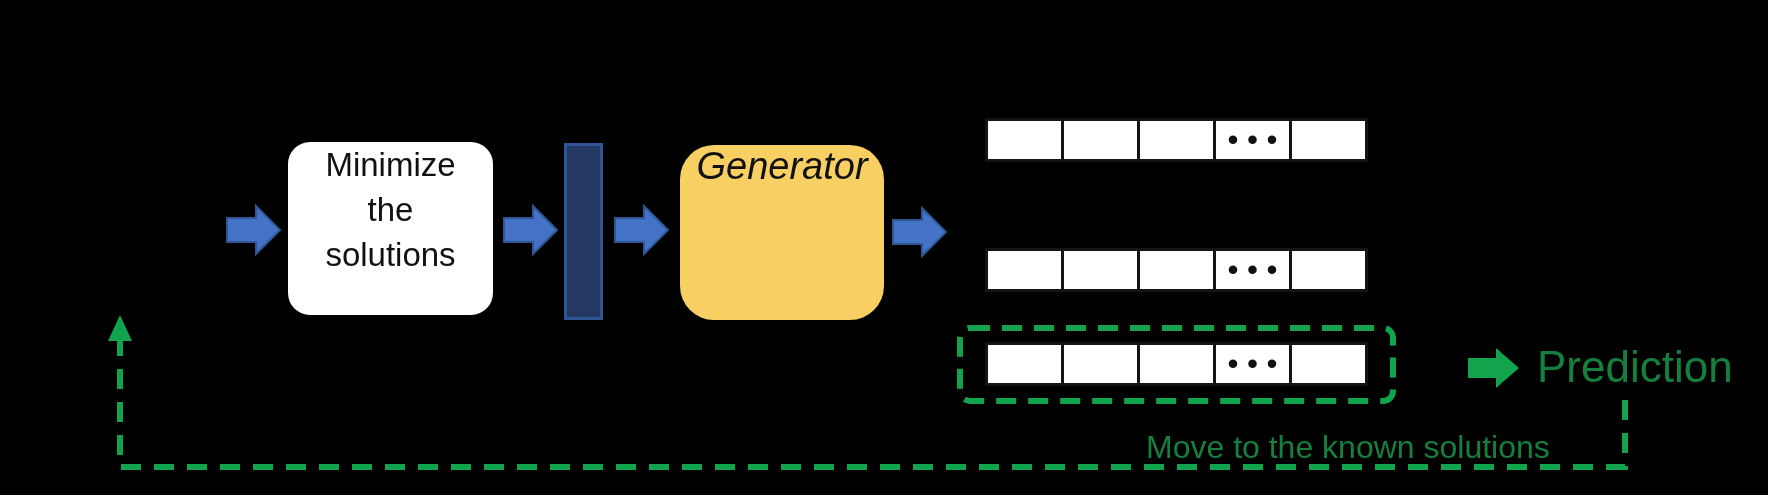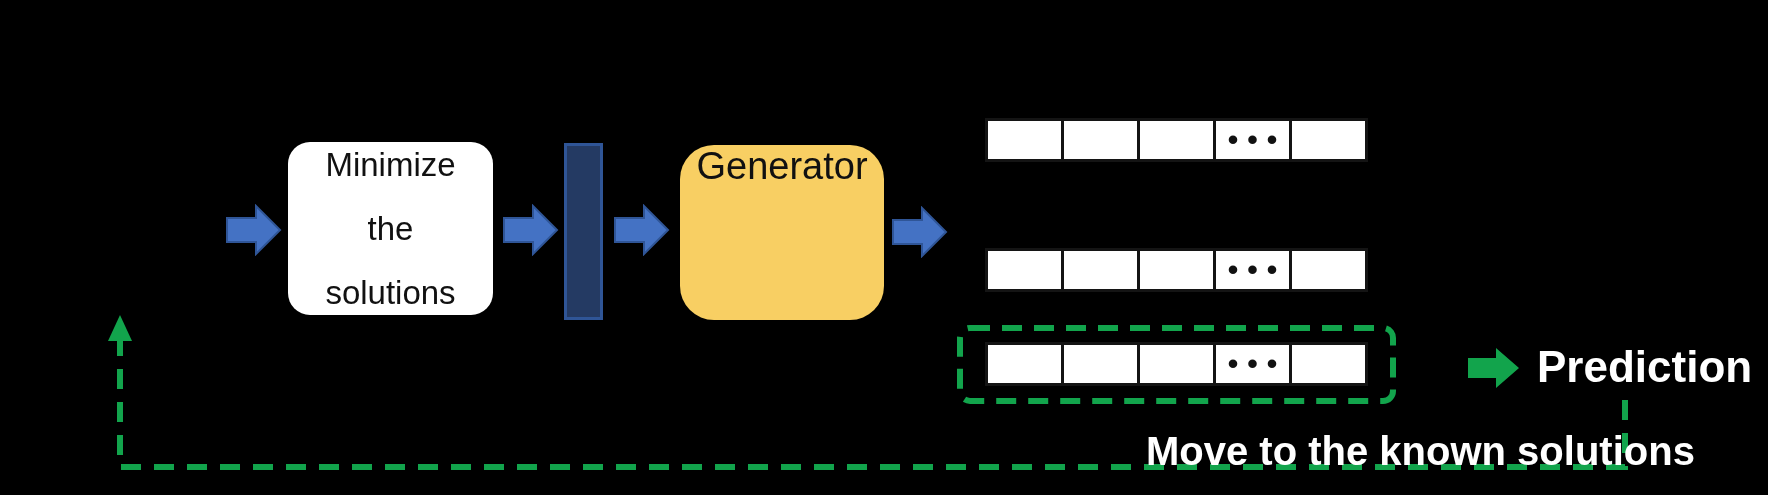--- a/index.html
+++ b/index.html
@@ -17,33 +17,34 @@
   .flow-arrow polygon { fill: #4472C4; stroke: #2F5597; stroke-width: 2; }
   .a1 { left: 226px; top: 204px; }
   .a2 { left: 503px; top: 204px; }
   .a3 { left: 614px; top: 204px; }
   .a4 { left: 892px; top: 206px; }
 
   
   .procbox {
     position: absolute;
     display: flex; flex-direction: column;
-    align-items: center; justify-content: space-between;
+    align-items: center; justify-content: flex-start;
     text-align: center;
     color: #111111;
   }
   .box-minimize {
     left: 288px; top: 142px; width: 205px; height: 173px;
     background: #FFFFFF; border-radius: 22px;
     font-size: 33px; line-height: 45px;
   }
   .box-generator {
     left: 680px; top: 145px; width: 204px; height: 175px;
     background: #F8CF63; border-radius: 34px;
     font-size: 38px;
+    font-style: italic;
   }
 
   
   .latent-bar {
     position: absolute;
     left: 564px; top: 143px; width: 33px; height: 171px;
     background: #243A63; border: 3px solid #2F5597;
   }
 
   
@@ -62,23 +63,23 @@
     font-size: 30px; font-weight: bold;
     letter-spacing: 9px; text-indent: 9px;
     line-height: 1;
   }
   .vec-cell:first-child { margin-left: 0; }
 
   
   .overlay { position: absolute; left: 0; top: 0; pointer-events: none; }
 
   
-  .green-label { position: absolute; color: #ffffff; font-weight: bold; white-space: nowrap; }
+  .green-label { position: absolute; color: #15803d; font-weight: normal; white-space: nowrap; }
   .prediction-label { left: 1537px; top: 342px; font-size: 44px; }
-  .feedback-label { left: 1146px; top: 429px; font-size: 40px; }
+  .feedback-label { left: 1146px; top: 429px; font-size: 32px; }
 </style>
 </head>
 <body>
 
 <div class="canvas">
 
   <svg class="flow-arrow a1" viewBox="0 0 56 52">
     <polygon points="1,14 30,14 30,2 54,26 30,50 30,38 1,38"></polygon>
   </svg>
   <svg class="flow-arrow a2" viewBox="0 0 56 52">

